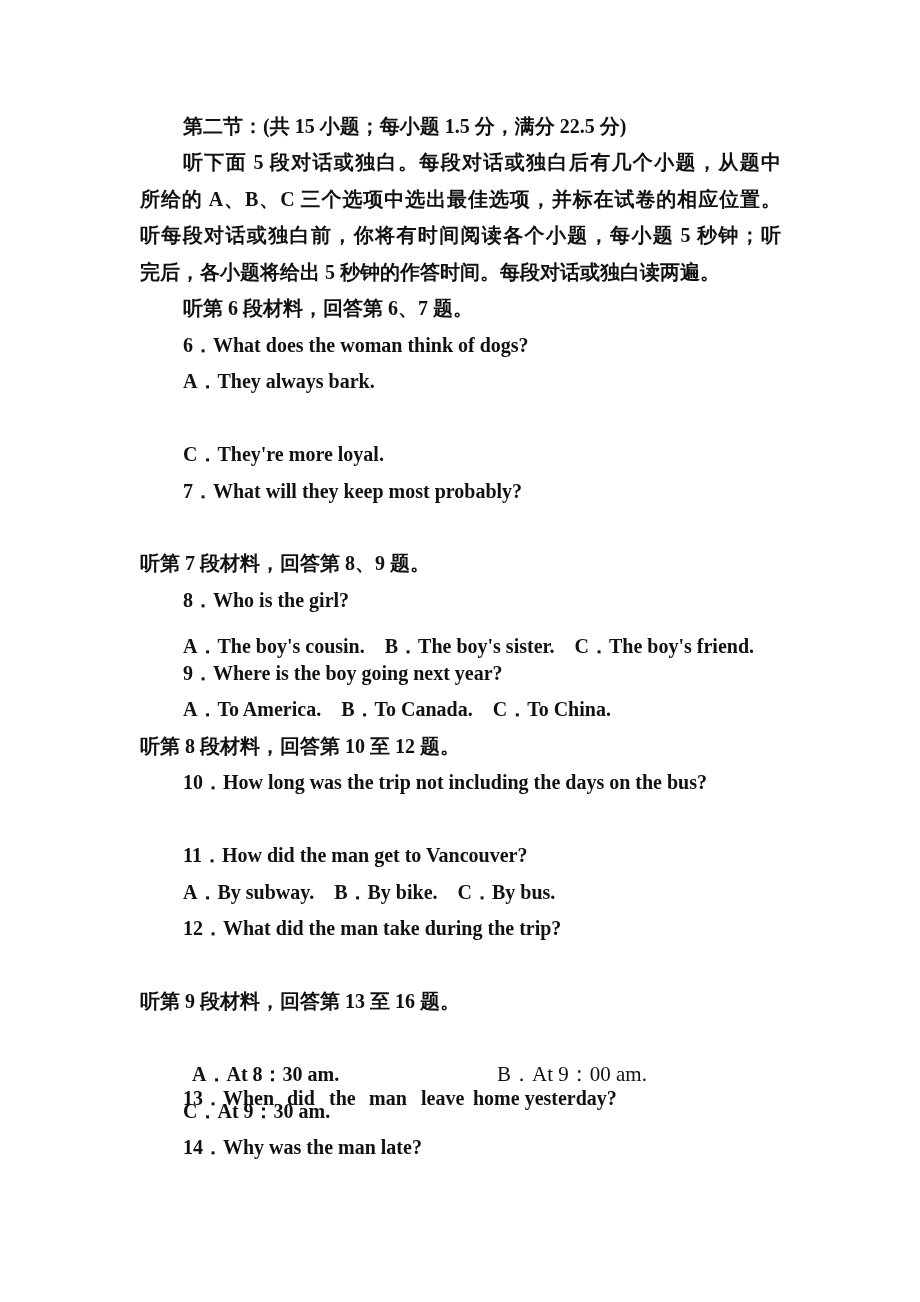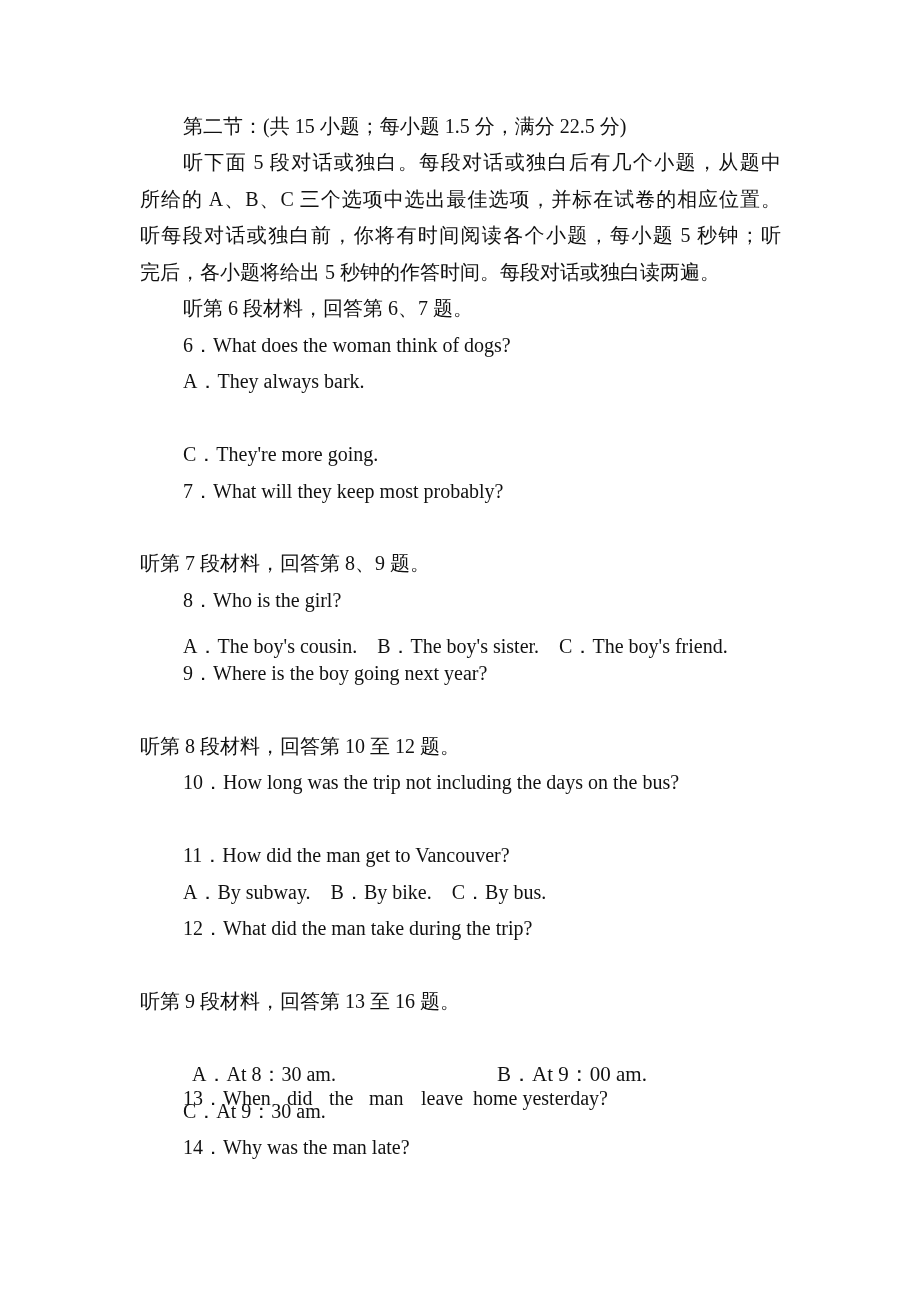--- a/index.html
+++ b/index.html
@@ -22,20 +22,21 @@
       width: 920px;
       height: 1302px;
     }
     .line {
       position: absolute;
       left: 140px;
       font-size: 20px;
       line-height: 24px;
       white-space: pre;
       letter-spacing: 0px;
+      font-weight: bold;
     }
     .indent { left: 183px; }
     .justify {
       width: 641px;
       text-align: justify;
       text-align-last: justify;
       white-space: normal;
     }
     .optB13 {
       position: absolute;
@@ -57,30 +58,31 @@
     <div class="line indent" style="top:150px; width:598px; text-align:justify; text-align-last:justify; white-space:normal;">听下面 5 段对话或独白。每段对话或独白后有几个小题，从题中</div>
     <div class="line justify" style="top:187px">所给的 A、B、C 三个选项中选出最佳选项，并标在试卷的相应位置。</div>
     <div class="line justify" style="top:223px">听每段对话或独白前，你将有时间阅读各个小题，每小题 5 秒钟；听</div>
     <div class="line" style="top:260px">完后，各小题将给出 5 秒钟的作答时间。每段对话或独白读两遍。</div>
   </div>
 
   <div class="line indent" style="top:296px">听第 6 段材料，回答第 6、7 题。</div>
 
   <div class="line indent" style="top:333px"><span>6．</span><span>What does the woman think of dogs?</span></div>
   <div class="line indent" style="top:369px"><span>A．</span><span>They always bark.</span></div>
-  <div class="line indent" style="top:442px"><span>C．</span><span>They're more going.</span></div>
+  <div class="line indent" style="top:442px"><span>C．</span><span>They're more loyal.</span></div>
 
   <div class="line indent" style="top:479px"><span>7．</span><span>What will they keep most probably?</span></div>
 
   <div class="line" style="top:551px">听第 7 段材料，回答第 8、9 题。</div>
 
   <div class="line indent" style="top:588px"><span>8．</span><span>Who is the girl?</span></div>
   <div class="line indent" style="top:634px"><span>A．</span><span>The boy's cousin.</span><span>    </span><span>B．</span><span>The boy's sister.</span><span>    </span><span>C．</span><span>The boy's friend.</span></div>
 
   <div class="line indent" style="top:661px"><span>9．</span><span>Where is the boy going next year?</span></div>
+  <div class="line indent" style="top:697px"><span>A．</span><span>To America.</span><span>    </span><span>B．</span><span>To Canada.</span><span>    </span><span>C．</span><span>To China.</span></div>
 
   <div class="line" style="top:734px">听第 8 段材料，回答第 10 至 12 题。</div>
 
   <div class="line indent" style="top:770px"><span>10．</span><span>How long was the trip not including the days on the bus?</span></div>
 
   <div class="line indent" style="top:843px"><span>11．</span><span>How did the man get to Vancouver?</span></div>
   <div class="line indent" style="top:880px"><span>A．</span><span>By subway.</span><span>    </span><span>B．</span><span>By bike.</span><span>    </span><span>C．</span><span>By bus.</span></div>
 
   <div class="line indent" style="top:916px"><span>12．</span><span>What did the man take during the trip?</span></div>
 

